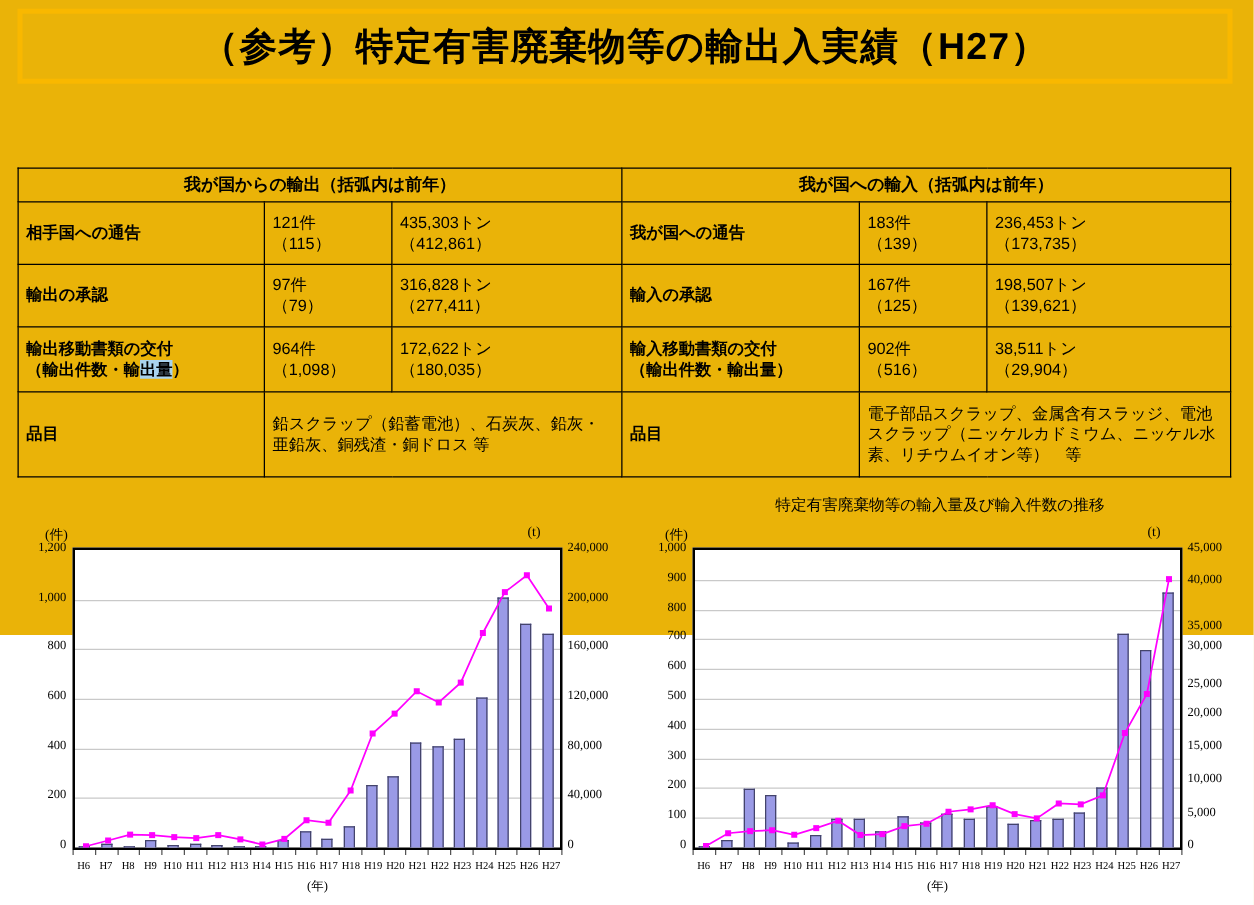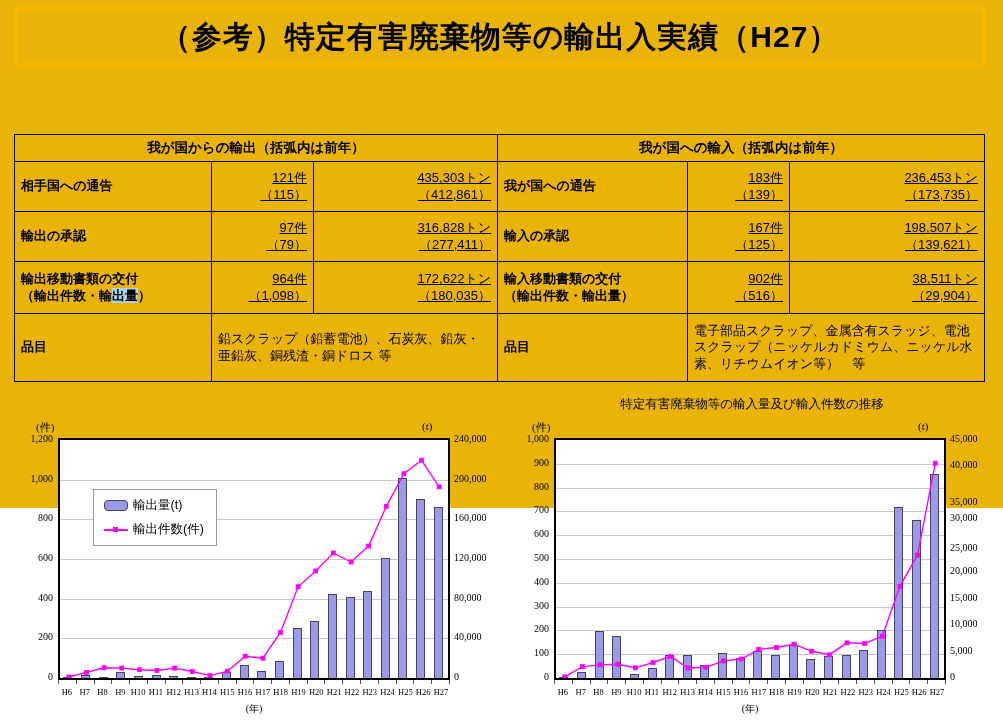--- a/index.html
+++ b/index.html
@@ -10,21 +10,21 @@
   .banner{position:absolute;left:14px;top:7px;width:964px;height:52px;border:4px solid #F9B800;
     display:flex;align-items:center;justify-content:center;}
   .banner .t{font-size:30px;font-weight:bold;letter-spacing:1px;white-space:nowrap;}
 
   
   table.stats{position:absolute;left:14px;top:94px;width:970px;border-collapse:collapse;table-layout:fixed;margin-top:40px;}
   table.stats td,table.stats th{border:1.6px solid #000;padding:2px 6px;vertical-align:middle;
     font-size:13px;line-height:1.25;}
   table.stats th.sec{font-size:13.5px;font-weight:bold;text-align:center;height:24px;padding:1px;}
   td.lbl{font-weight:bold;font-size:13.5px;padding-left:8px;}
-  td.num{text-align:right;padding-right:12px;font-size:13.5px;white-space:nowrap;text-decoration:underline;}
+  td.num{text-align:left;padding-right:12px;font-size:13.5px;white-space:nowrap;}
   td.txt{font-size:13px;padding-left:8px;}
   .hl{background:#A9D3EE;}
   .r1{height:50px}.r2{height:50px}.r3{height:52px}.r4{height:48px}.r5{height:68px}
 
   
   .chart{position:absolute;top:390px;width:492px;height:330px;}
   .chart .ctitle{position:absolute;left:0;top:6px;width:100%;text-align:center;font-size:12.5px;}
   .chart .unit{position:absolute;top:30px;font-size:11px;font-family:"Liberation Serif",serif;}
   .chart .unit-left{left:26px;}
   .chart .unit-right{left:412px;}
@@ -273,33 +273,20 @@
         <span>H20</span>
         <span>H21</span>
         <span>H22</span>
         <span>H23</span>
         <span>H24</span>
         <span>H25</span>
         <span>H26</span>
         <span>H27</span>
       </div>
     <div class="xaxis-title">(年)</div>
-    <div class="legend" style="left:83px;top:99px">
-      <div class="legitem">
-        <span class="sw-bar"></span>
-        <span>輸出量(t)</span>
-      </div>
-      <div class="legitem">
-        <span class="sw-line">
-            <i class="ln"></i>
-            <i class="mk"></i>
-          </span>
-        <span>輸出件数(件)</span>
-      </div>
-    </div>
   </div>
 
   <div class="chart" style="left:506px">
     <div class="ctitle">特定有害廃棄物等の輸入量及び輸入件数の推移</div>
     <div class="unit unit-left">(件)</div>
     <div class="unit unit-right">(t)</div>
     <div class="ticks-left">
         <span style="top: 238px;">0</span>
         <span style="top: 214.2px;">100</span>
         <span style="top: 190.4px;">200</span>

